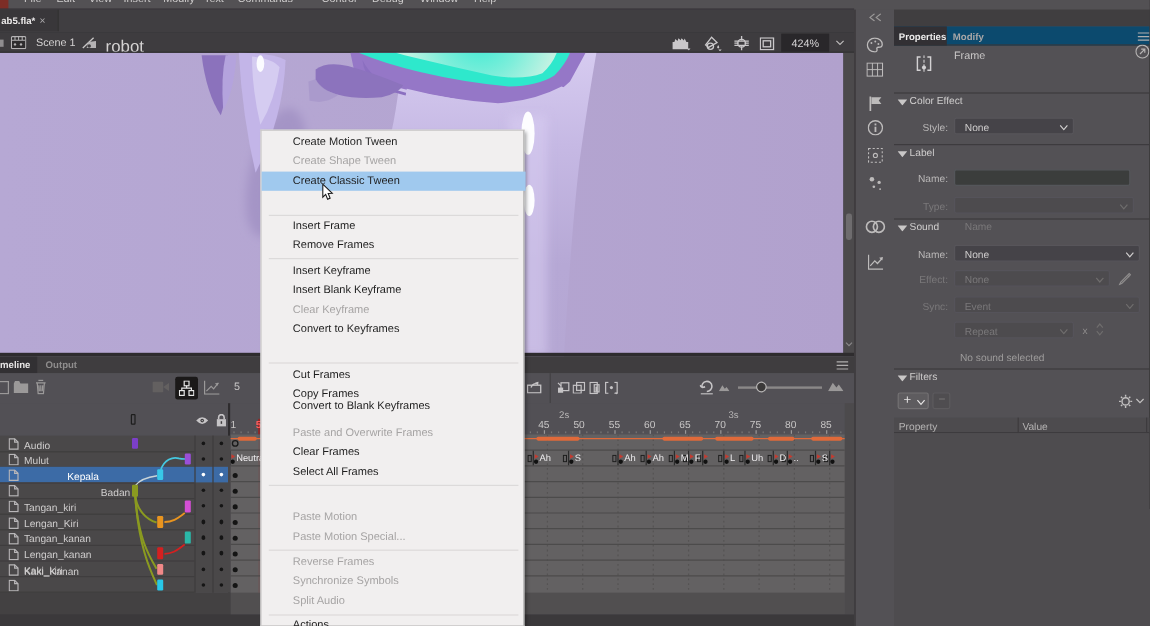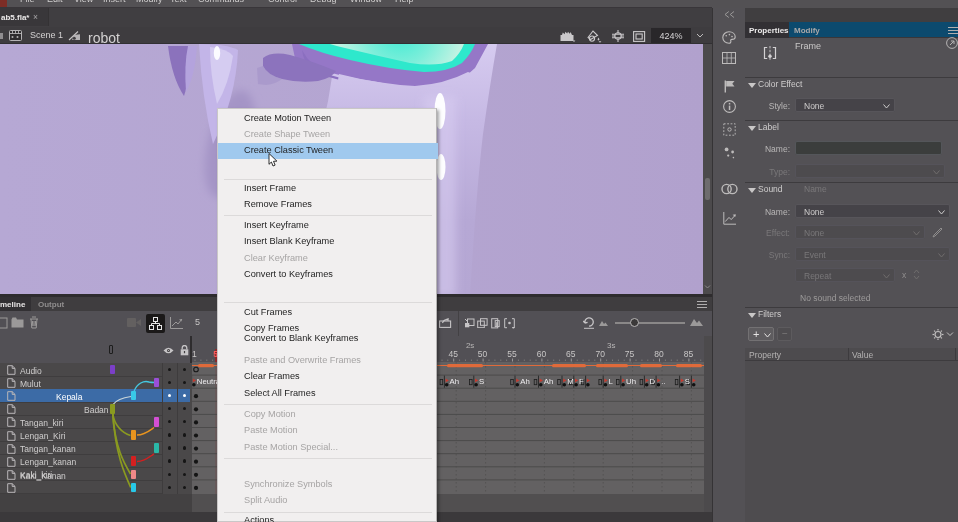--- a/index.html
+++ b/index.html
@@ -808,30 +808,30 @@
 <div class="abs" style="left:0;top:244.3px;width:220px;height:15.5px;color:#a6a4a4;line-height:15.5px;">
         <span style="position:absolute;left:26px;">Paste and Overwrite Frames</span>
       </div>
 <div class="abs" style="left:0;top:260.3px;width:220px;height:15.5px;color:#1e1e1e;line-height:15.5px;text-decoration:underline;">
         <span style="position:absolute;left:26px;">Clear Frames</span>
       </div>
 <div class="abs" style="left:0;top:276.5px;width:220px;height:15.5px;color:#1e1e1e;line-height:15.5px;">
         <span style="position:absolute;left:26px;">Select All Frames</span>
       </div>
 <div class="abs" style="left:6px;top:294.8px;width:208px;height:1px;background:#dcdada;"></div>
-<div class="abs" style="left:0;top:298.1px;width:220px;height:15.5px;color:#a6a4a4;line-height:15.5px;">
-        <span style="position:absolute;left:26px;">Copy Motion</span>
-      </div>
 <div class="abs" style="left:0;top:314.3px;width:252px;height:15.5px;color:#a6a4a4;line-height:15.5px;">
         <span style="position:absolute;left:26px;">Paste Motion</span>
       </div>
 <div class="abs" style="left:0;top:330.7px;width:220px;height:15.5px;color:#a6a4a4;line-height:15.5px;">
         <span style="position:absolute;left:26px;">Paste Motion Special...</span>
       </div>
 <div class="abs" style="left:6px;top:349.0px;width:208px;height:1px;background:#dcdada;"></div>
+<div class="abs" style="left:0;top:352.3px;width:220px;height:15.5px;color:#a6a4a4;line-height:15.5px;">
+        <span style="position:absolute;left:26px;">Reverse Frames</span>
+      </div>
 <div class="abs" style="left:0;top:368.3px;width:220px;height:15.5px;color:#a6a4a4;line-height:15.5px;">
         <span style="position:absolute;left:26px;">Synchronize Symbols</span>
       </div>
 <div class="abs" style="left:0;top:383.8px;width:220px;height:15.5px;color:#a6a4a4;line-height:15.5px;">
         <span style="position:absolute;left:26px;">Split Audio</span>
       </div>
 <div class="abs" style="left:6px;top:402.5px;width:208px;height:1px;background:#dcdada;"></div>
 <div class="abs" style="left:0;top:404.3px;width:220px;height:15.5px;color:#1e1e1e;line-height:15.5px;">
         <span style="position:absolute;left:26px;">Actions</span>
       </div>

